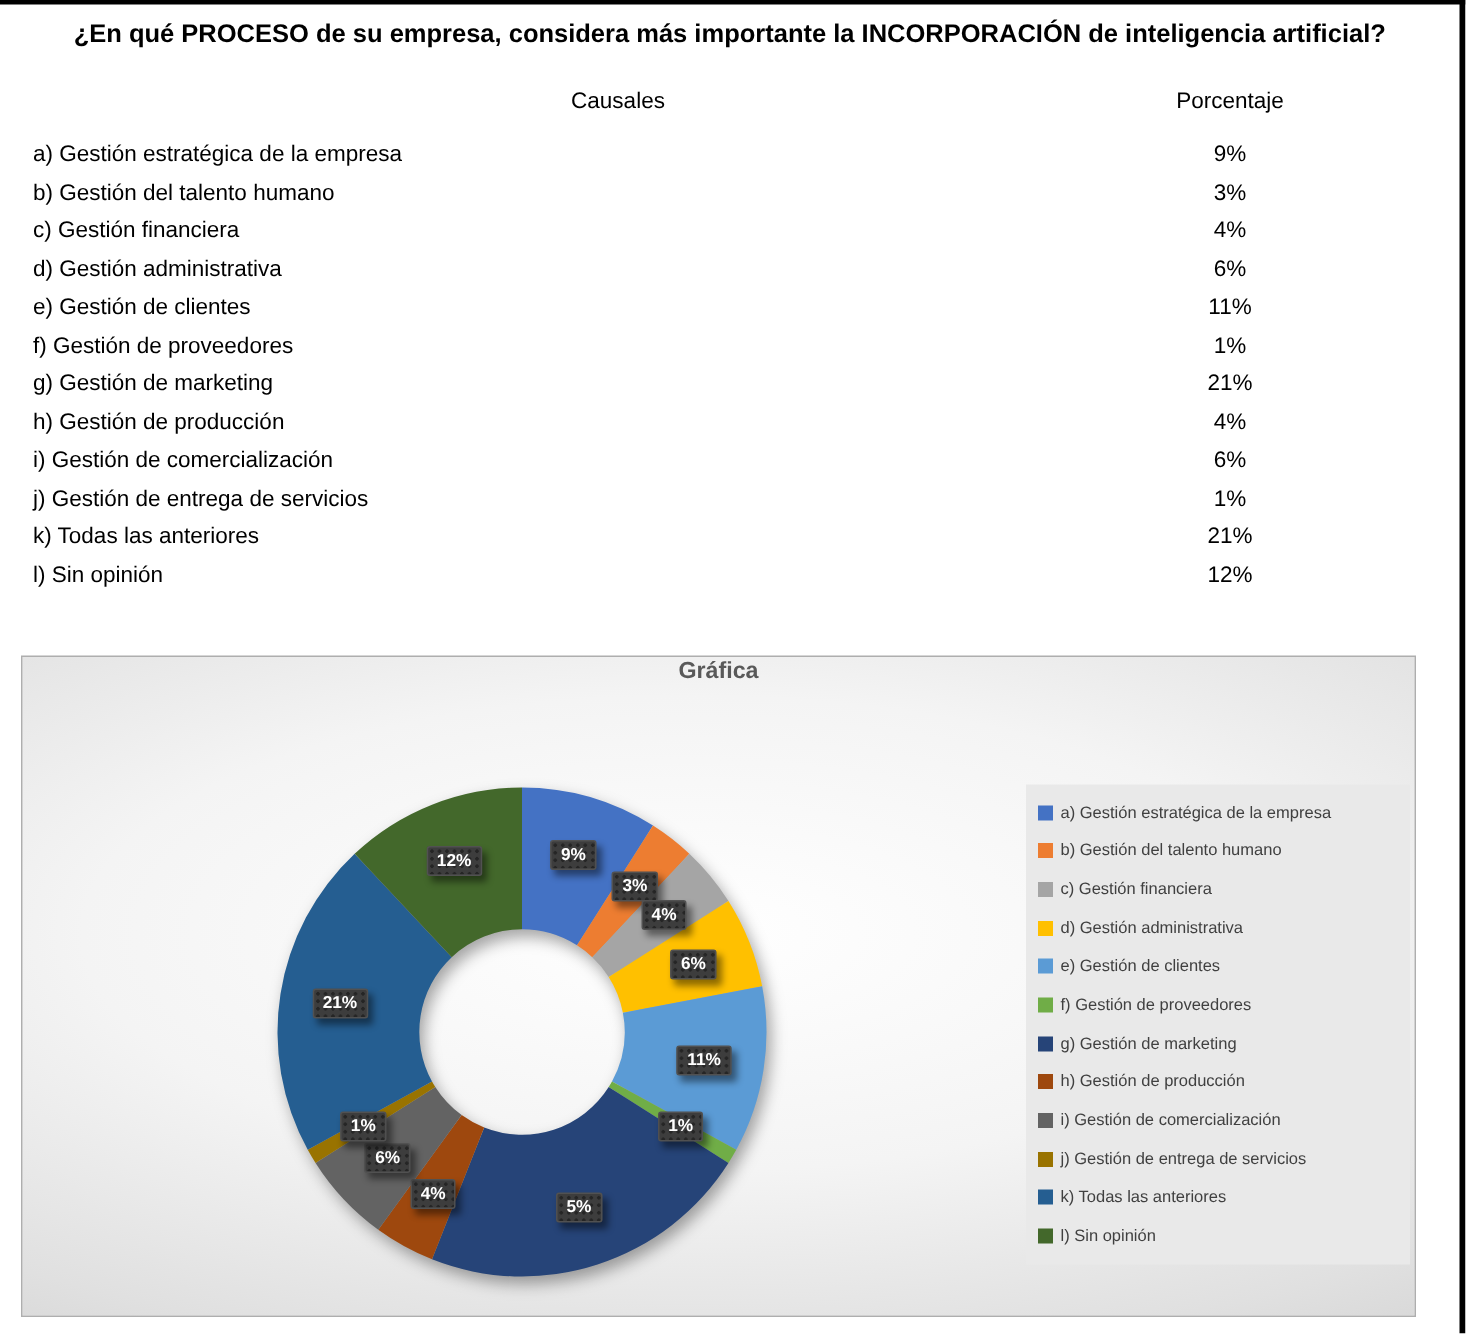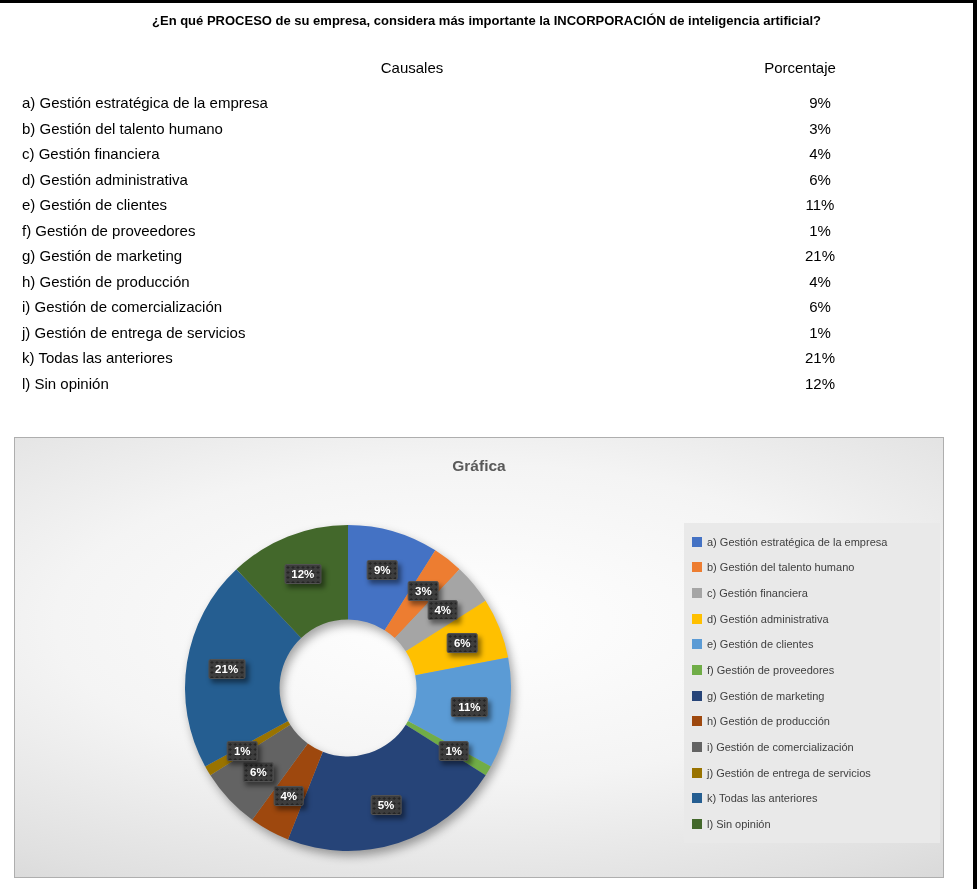--- a/index.html
+++ b/index.html
@@ -6,39 +6,39 @@
   html,body { background:#fff; }
   body {
     width:977px; height:889px; position:relative; overflow:hidden;
     font-family:"Liberation Sans", sans-serif; color:#000;
   }
   .border-top    { position:absolute; left:0; top:0; width:977px; height:3px; background:#000; }
   .border-right  { position:absolute; left:973px; top:0; width:4px; height:889px; background:#000; }
 
   .question-title {
     position:absolute; left:0; top:13px; width:973px;
-    text-align:center; font-weight:bold; font-size:13px; color:#000;
+    text-align:center; font-weight:bold; font-size:17px; color:#000;
   }
 
   .col-header { position:absolute; top:59px; transform:translateX(-50%); font-weight:normal; font-size:15px; }
   .col-header.causes { left:412px; }
-  .col-header.pct    { left:800px; }
+  .col-header.pct    { left:820px; }
 
   .table-rows { position:absolute; left:0; top:90px; width:973px; }
   .t-row { display:flex; height:25.5px; align-items:center; font-size:15px; }
   .t-label { flex:0 0 680px; padding-left:22px; white-space:nowrap; }
   .t-pct   { flex:0 0 280px; text-align:center; }
 
   .chart-box {
     position:absolute; left:14px; top:437px; width:930px; height:441px;
     border:1px solid #aeaeae;
     background:radial-gradient(ellipse 115% 95% at 48% 42%, #ffffff 0%, #f4f4f4 38%, #e0e0e0 68%, #c5c5c5 100%);
   }
   .chart-title {
-    position:absolute; left:0; top:19px; width:100%; text-align:center;
+    position:absolute; left:0; top:1px; width:100%; text-align:center;
     font-weight:bold; font-size:15.5px; color:#595959;
   }
 
   .donut-wrap { position:absolute; left:163px; top:80px; width:340px; height:340px; }
   .donut-wrap svg { filter:drop-shadow(3px 5px 5px rgba(0,0,0,0.35)); }
 
   .slice-label {
     position:absolute; transform:translate(-50%,-50%);
     background-color:#3d3d3d;
     background-image:radial-gradient(rgba(0,0,0,0.4) 1px, transparent 1.3px);

